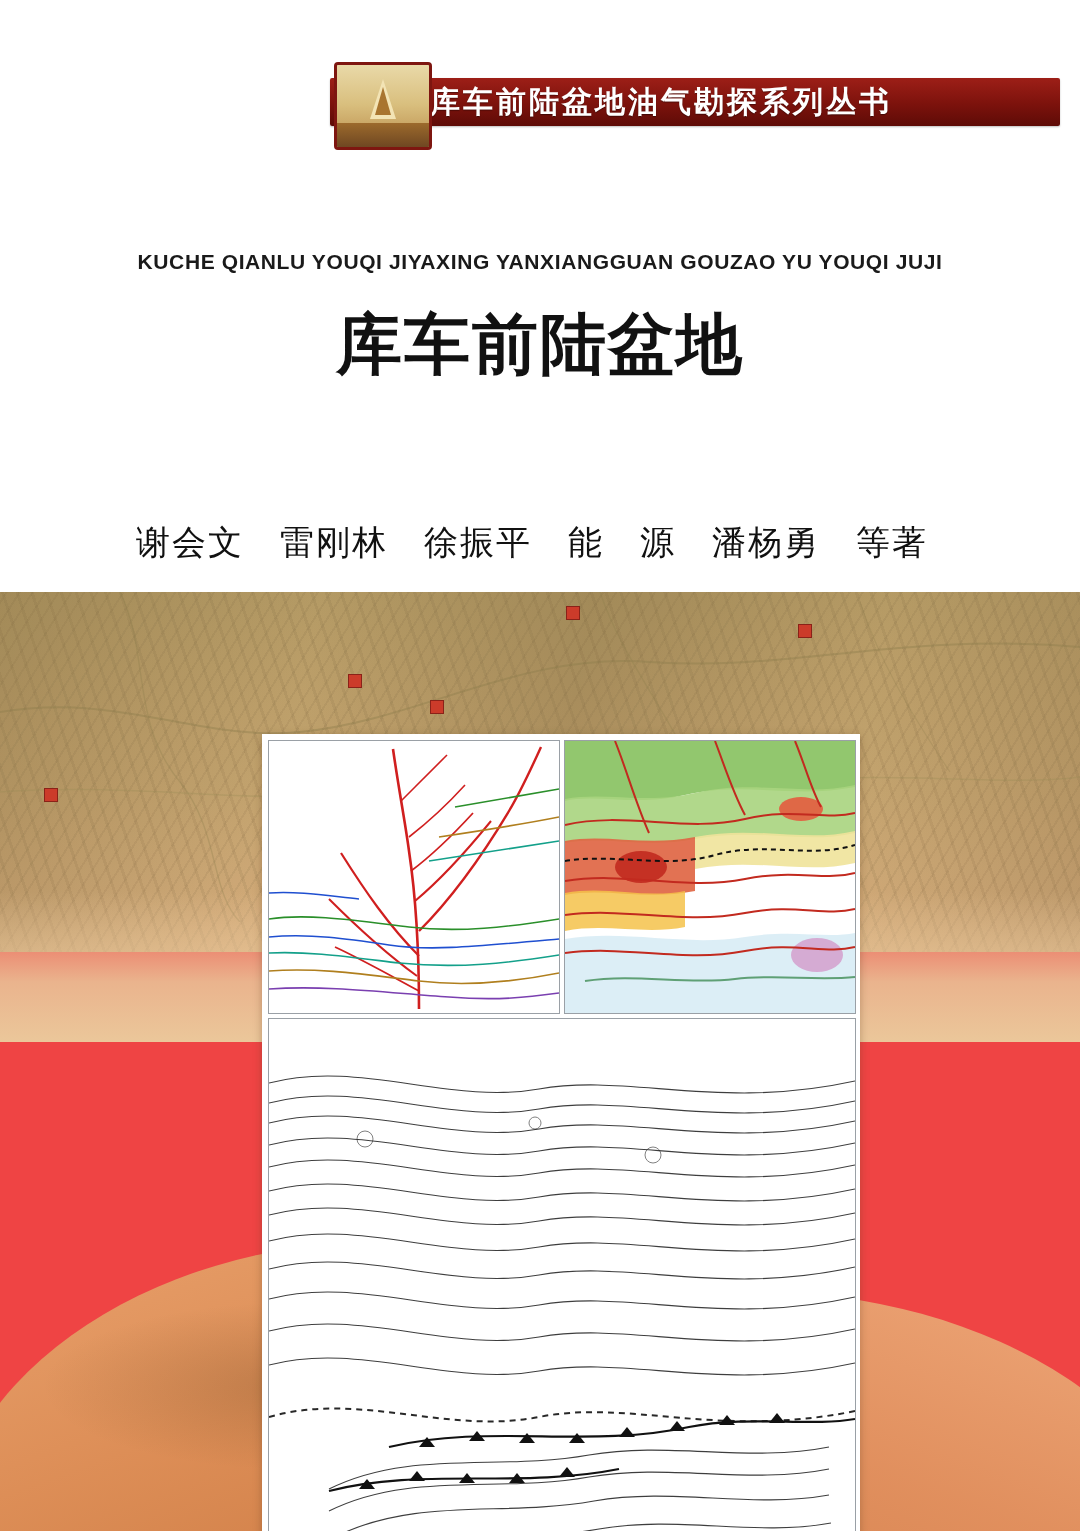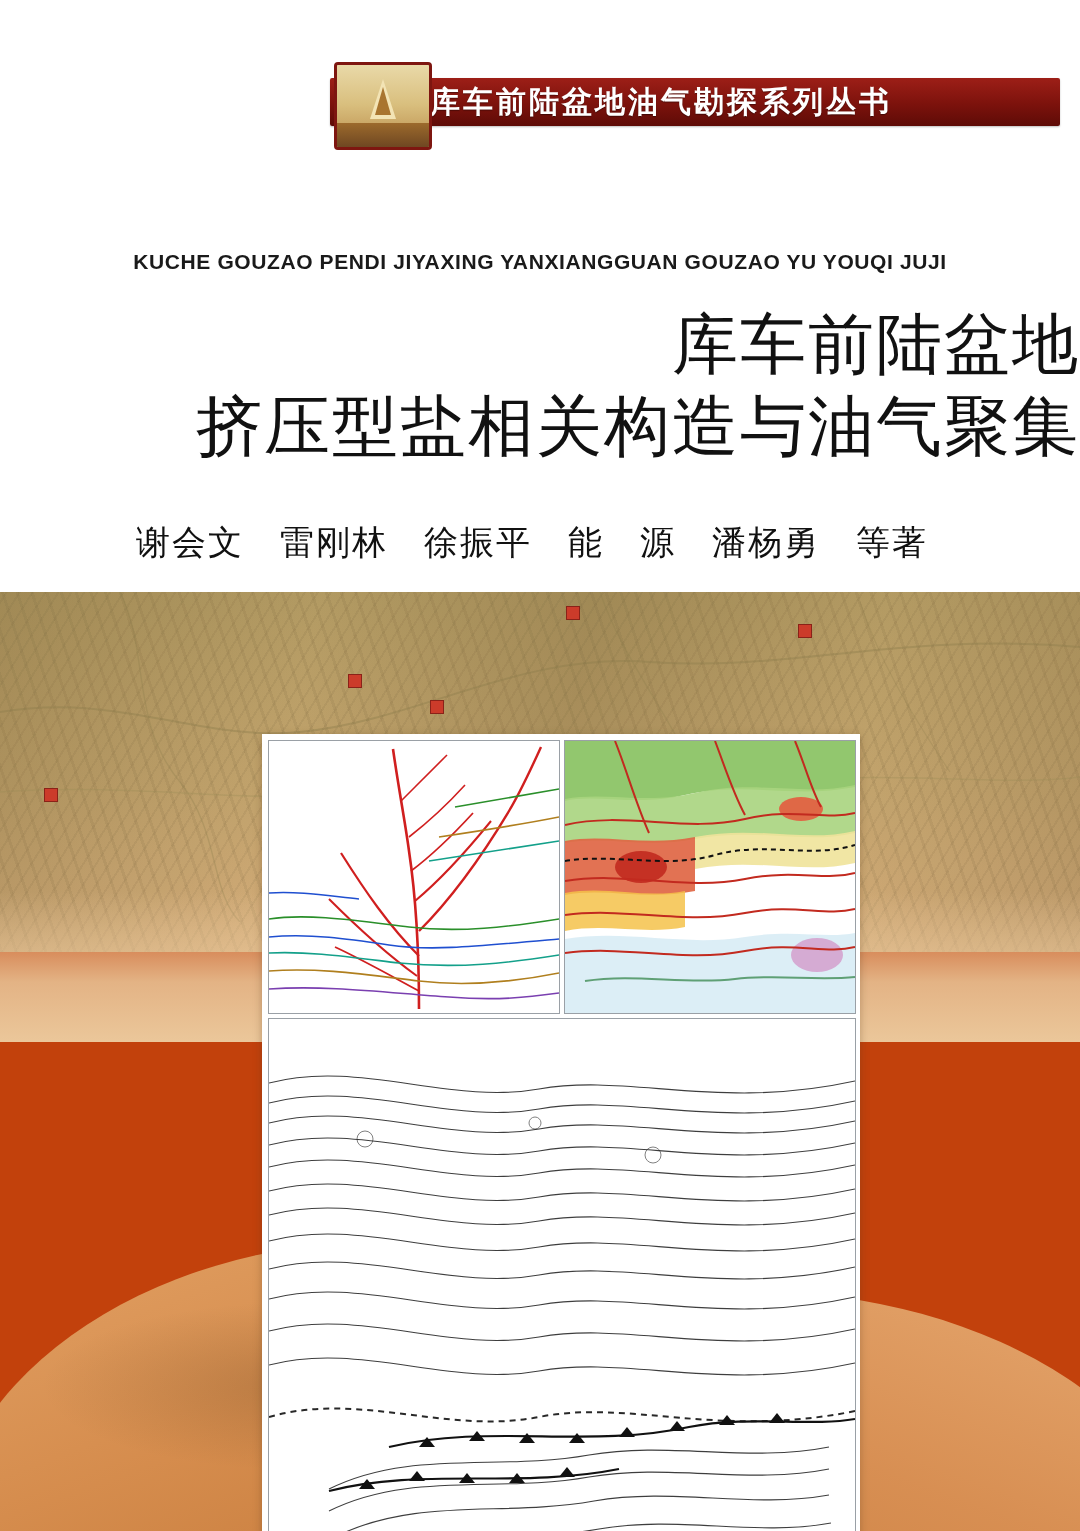--- a/index.html
+++ b/index.html
@@ -8,21 +8,21 @@
     background: #ffffff;
   }
   body {
     font-family: "Liberation Sans", sans-serif;
   }
   .cover {
     position: relative;
     width: 1080px;
     height: 1531px;
     overflow: hidden;
-    background: #c2410c;
+    background: #ef4444;
   }
 
   
   .series-banner {
     position: absolute;
     left: 330px;
     top: 78px;
     width: 730px;
     height: 48px;
     background: linear-gradient(180deg, #9d1f17 0%, #7c120c 55%, #5e0b07 100%);
@@ -105,23 +105,23 @@
     font-size: 21px;
     font-weight: bold;
     color: #1a1a1a;
     letter-spacing: 0.6px;
     font-family: "Liberation Sans", sans-serif;
   }
   .title-line1, .title-line2 {
     position: absolute;
     left: 0;
     right: 0;
-    text-align: right;
+    text-align: center;
     color: #111111;
-    font-weight: normal;
+    font-weight: bold;
     font-family: "DejaVu Sans", sans-serif;
     letter-spacing: 2px;
   }
   .title-line1 {
     top: 300px;
     font-size: 66px;
   }
   .title-line2 {
     top: 382px;
     font-size: 66px;
@@ -268,23 +268,22 @@
       <span class="series-text">库车前陆盆地油气勘探系列丛书</span>
     </div>
 
     <div class="derrick-badge">
       <div class="sky"></div>
       <div class="tower"></div>
       <div class="tower-inner"></div>
       <div class="ground"></div>
     </div>
 
-    <div class="pinyin">KUCHE GOUZAO PENDI JIYAXING YANXIANGGUAN GOUZAO YU YOUQI JUJI</div>
+    <div class="pinyin">KUCHE QIANLU YOUQI JIYAXING YANXIANGGUAN GOUZAO YU YOUQI JUJI</div>
     <div class="title-line1">库车前陆盆地</div>
-    <div class="title-line2">挤压型盐相关构造与油气聚集</div>
     <div class="authors">谢会文　雷刚林　徐振平　能　源　潘杨勇　等著</div>
   </div>
 
   <div class="photo">
     <div class="terrain"></div>
 
     <svg class="roads" viewBox="0 0 1080 330" preserveAspectRatio="none">
       <path d="M0,120 C120,100 200,150 300,140 C420,128 520,60 650,70 C790,80 900,40 1080,55" fill="none" stroke="#8a7b4a" stroke-width="2" opacity="0.7"></path>
       <path d="M0,200 C150,190 260,215 380,200 C520,182 640,205 780,190 C900,178 1000,195 1080,185" fill="none" stroke="#9a8a55" stroke-width="1.6" opacity="0.6"></path>
       <path d="M120,0 C150,60 130,130 180,190 C220,240 210,300 240,330" fill="none" stroke="#8a7b4a" stroke-width="1.4" opacity="0.55"></path>

